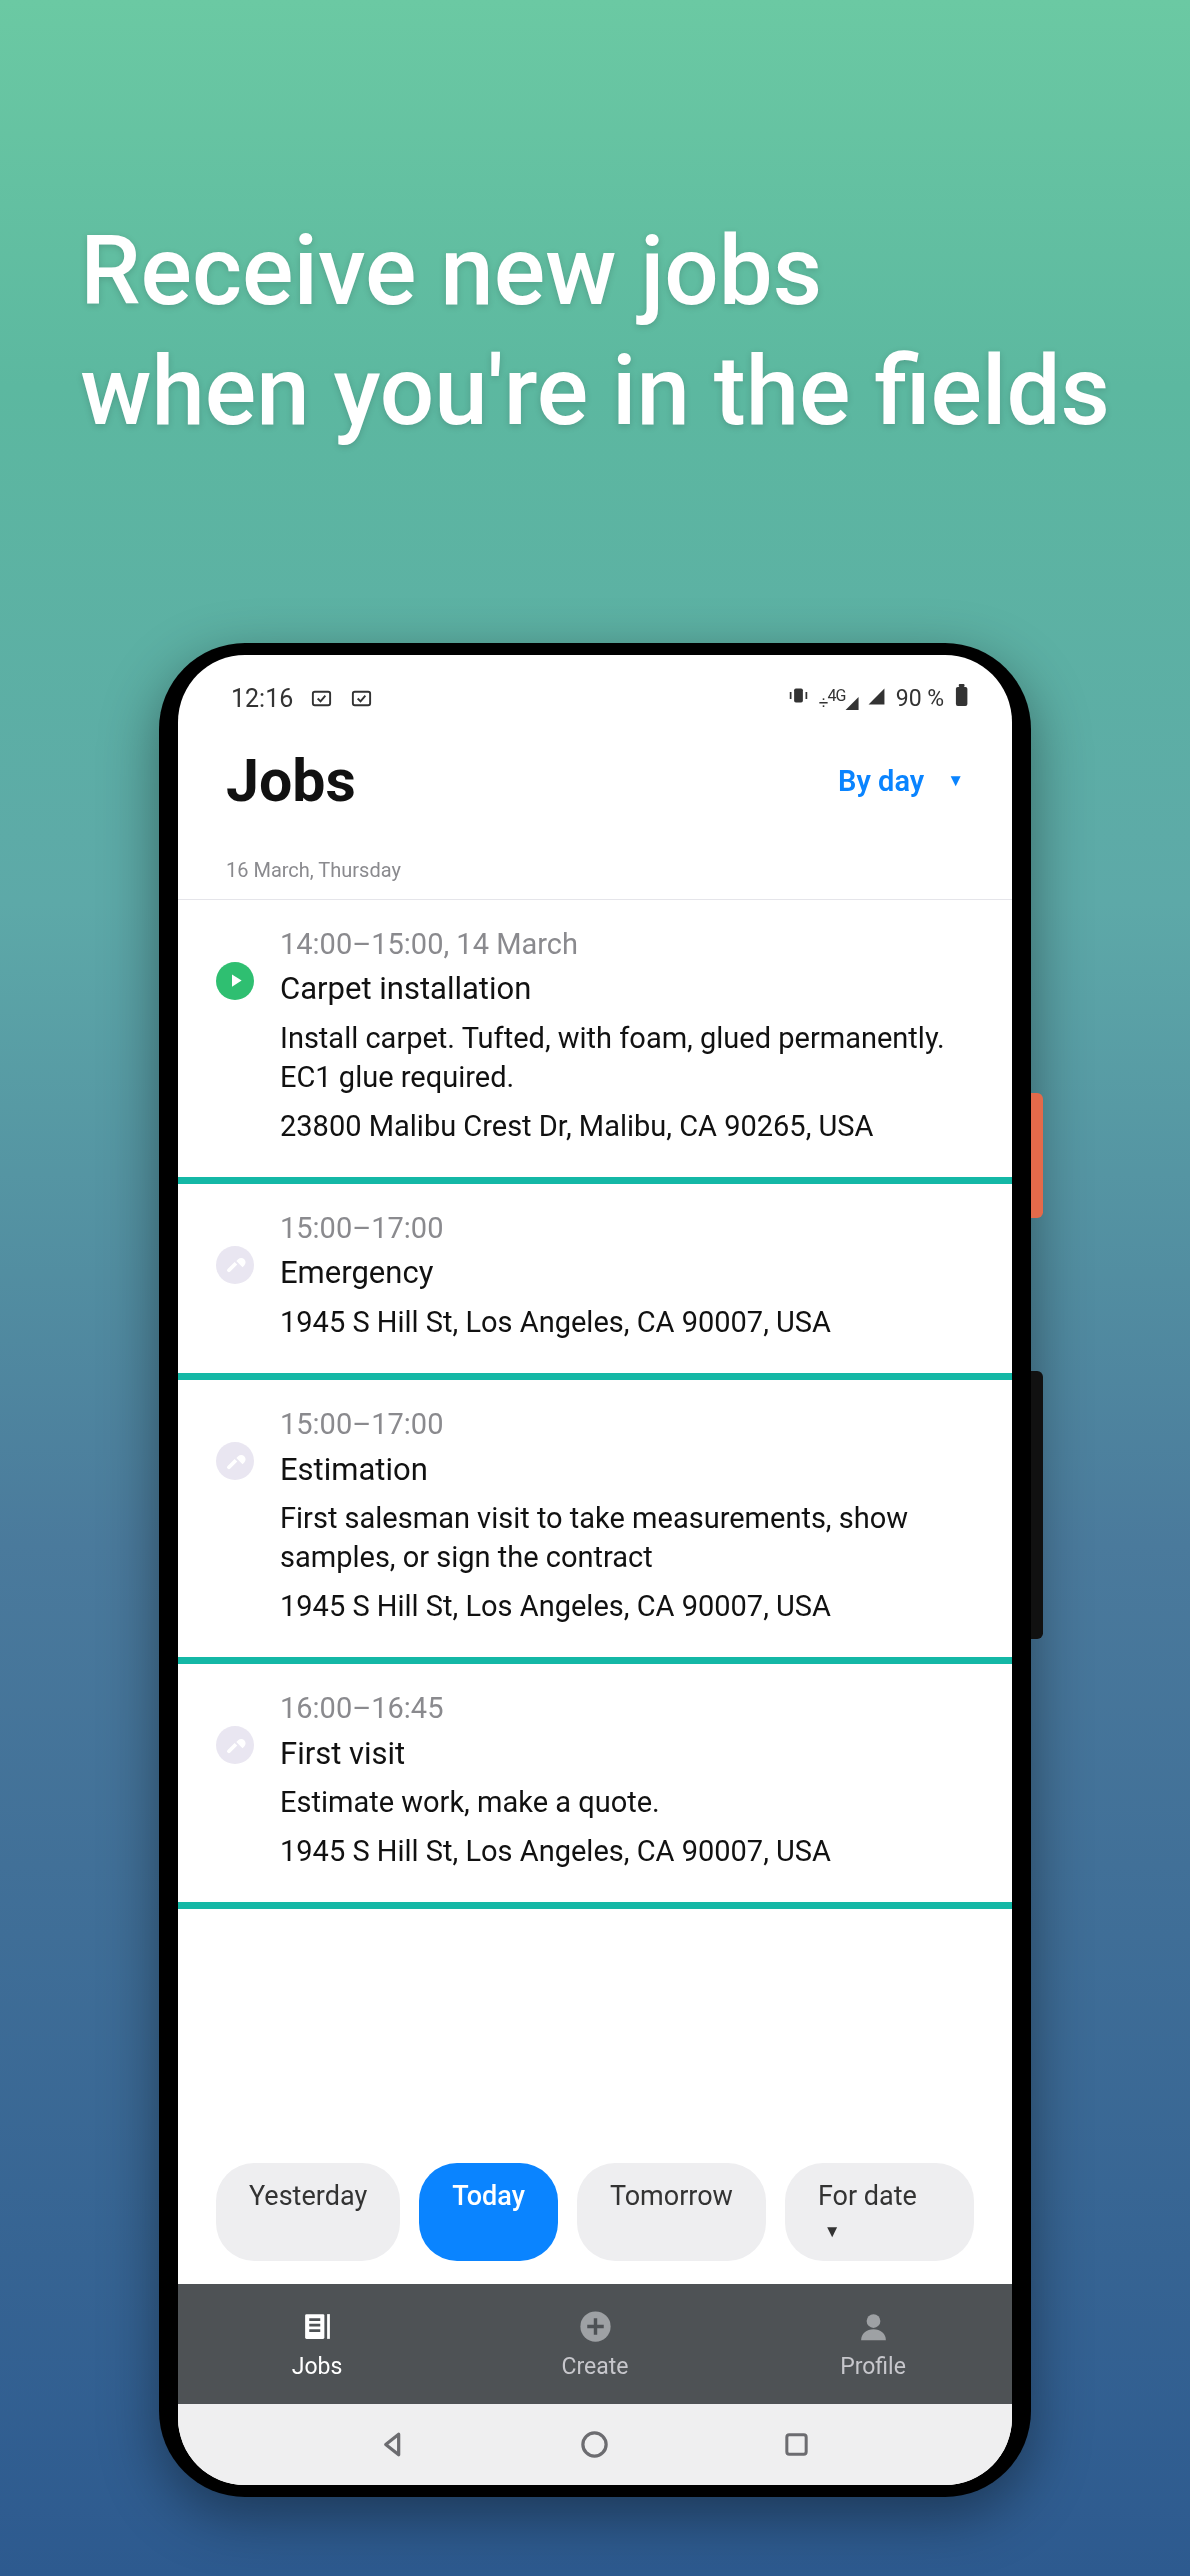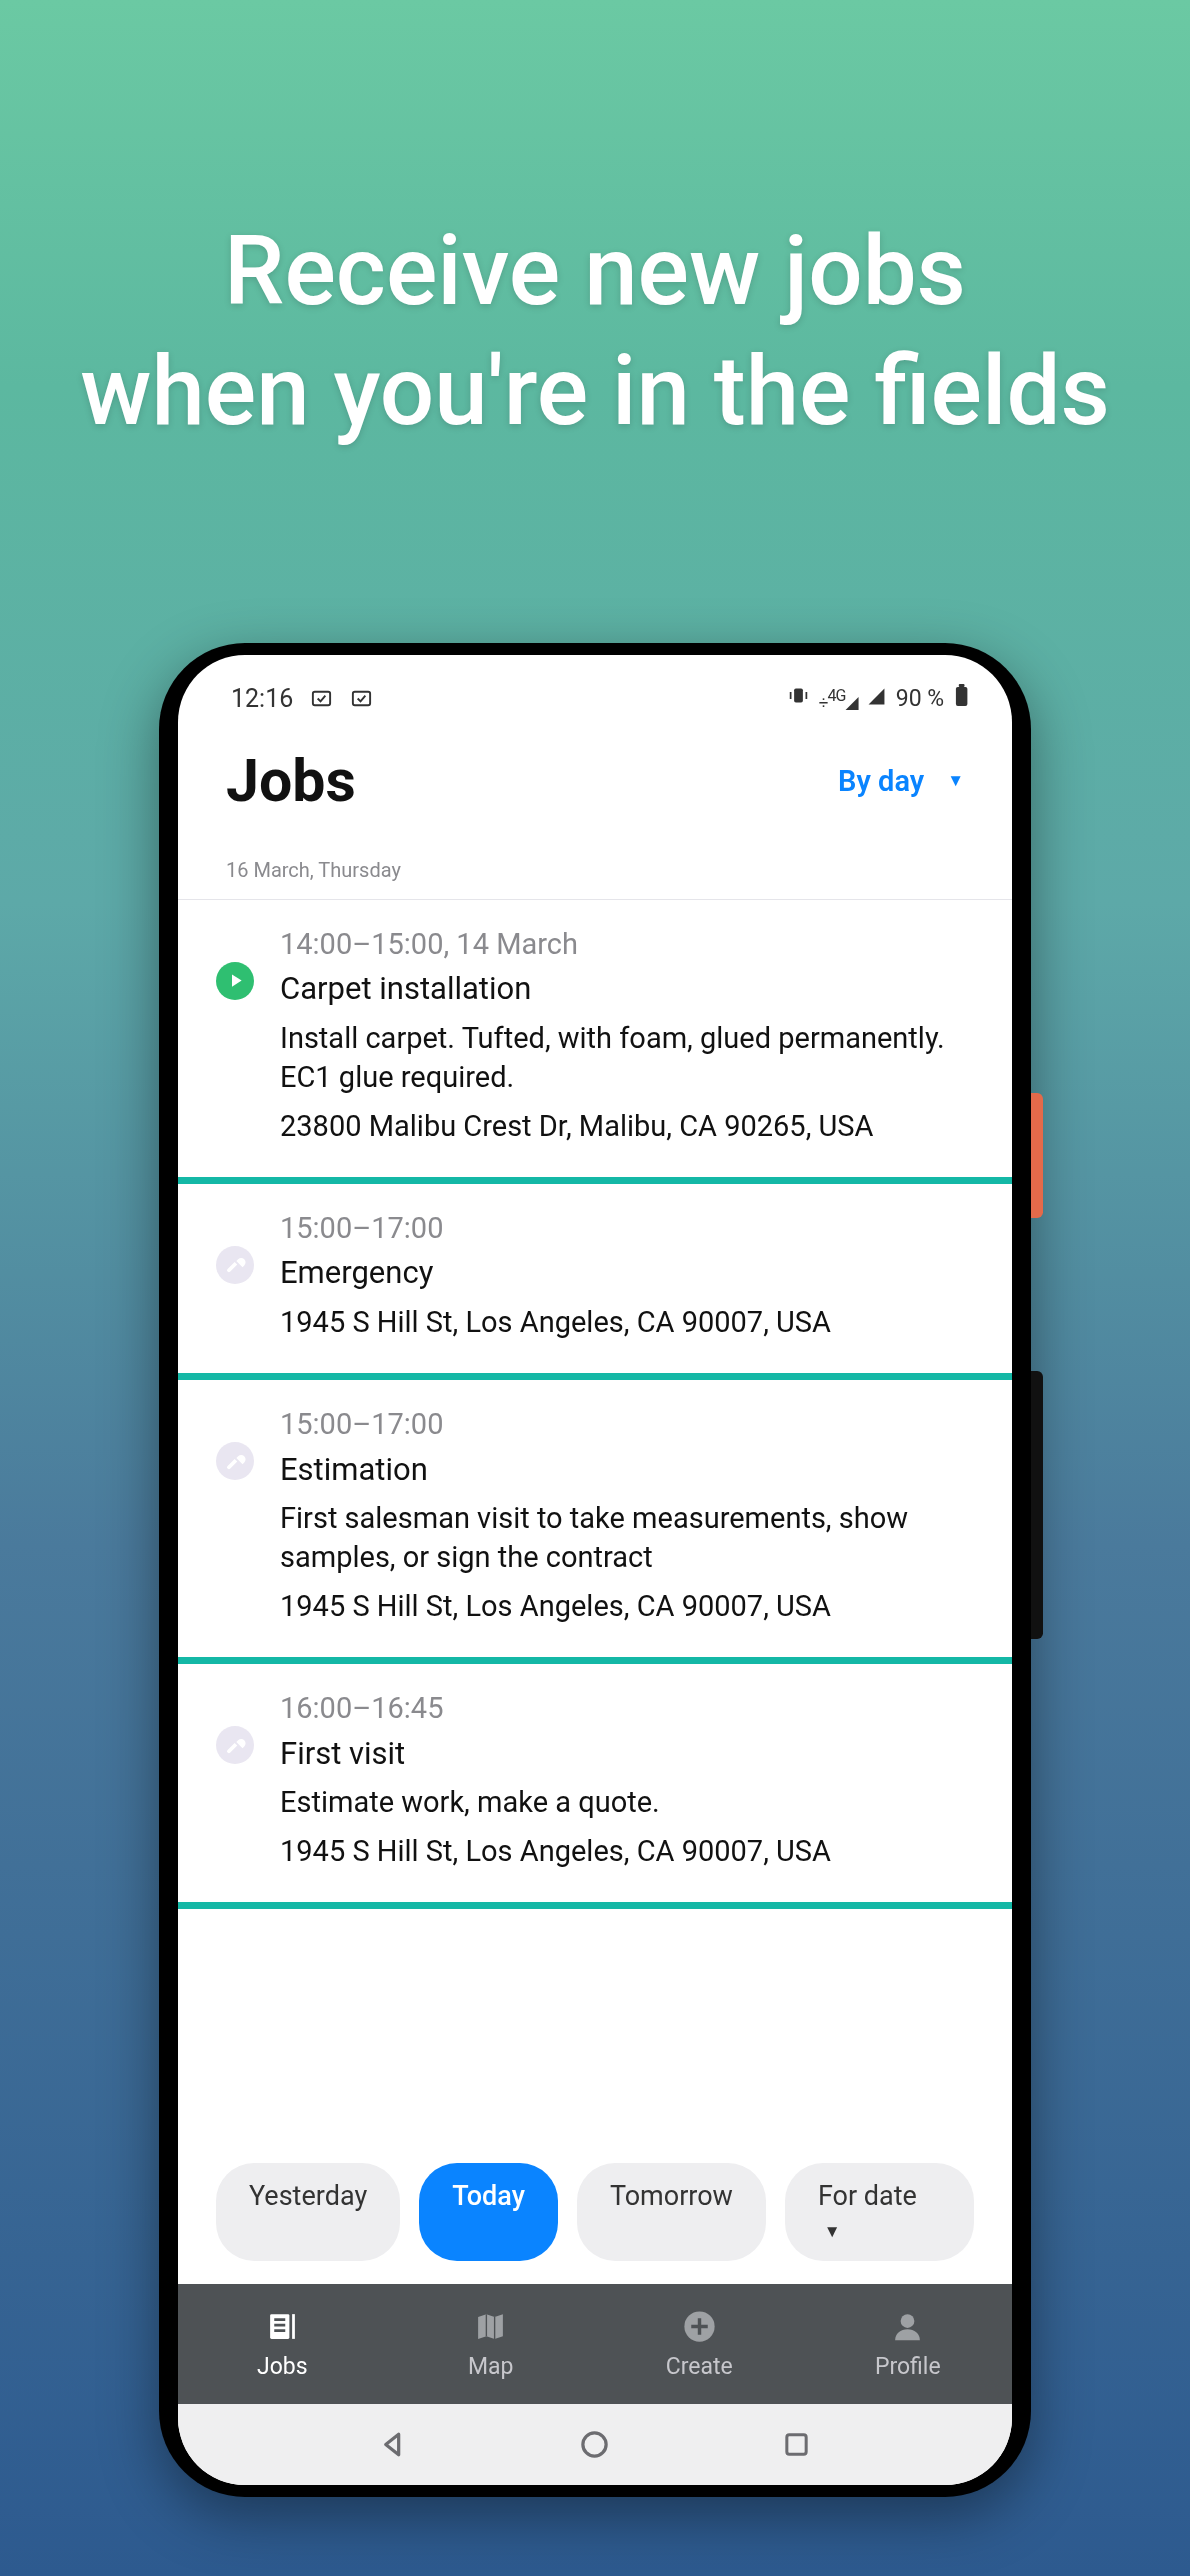--- a/index.html
+++ b/index.html
@@ -10,21 +10,21 @@
   height: 2576px;
   display: flex;
   flex-direction: column;
   align-items: center;
   padding-top: 211px;
 }
 .promo-text {
   color: #fff;
   font-size: 96px;
   font-weight: 500;
-  text-align: center;
+  text-align: left;
   line-height: 1.25;
   text-shadow: 0 1.9px 7.7px rgba(0,0,0,0.15);
   margin-bottom: 192px;
 }
 .phone-frame {
   width: 872px;
   height: 1854px;
   background: #000;
   border-radius: 86px;
   padding: 12px 19px;
@@ -322,29 +322,20 @@
               <rect x="6" y="10" width="8" height="2" fill="#4e5255"></rect>
               <rect x="6" y="14" width="8" height="2" fill="#4e5255"></rect>
               <rect x="19" y="3" width="2" height="18" fill="#fff"></rect>
             </svg>
         </span>
         <span>Jobs</span>
       </div>
       <div class="nav-item">
         <span class="nav-icon">
           <svg width="33" height="33" viewBox="0 0 24 24">
-              <path d="M3 5l6-2 6 2 6-2v16l-6 2-6-2-6 2V5z" fill="#9ea1a4"></path>
-              <path d="M9 3v16M15 5v16" stroke="#4e5255" stroke-width="1"></path>
-            </svg>
-        </span>
-        <span>Map</span>
-      </div>
-      <div class="nav-item">
-        <span class="nav-icon">
-          <svg width="33" height="33" viewBox="0 0 24 24">
               <circle cx="12" cy="12" r="11" fill="#9ea1a4"></circle>
               <path d="M12 6v12M6 12h12" stroke="#4e5255" stroke-width="2.5"></path>
             </svg>
         </span>
         <span>Create</span>
       </div>
       <div class="nav-item">
         <span class="nav-icon">
           <svg width="33" height="33" viewBox="0 0 24 24">
               <circle cx="12" cy="8" r="5" fill="#9ea1a4"></circle>

